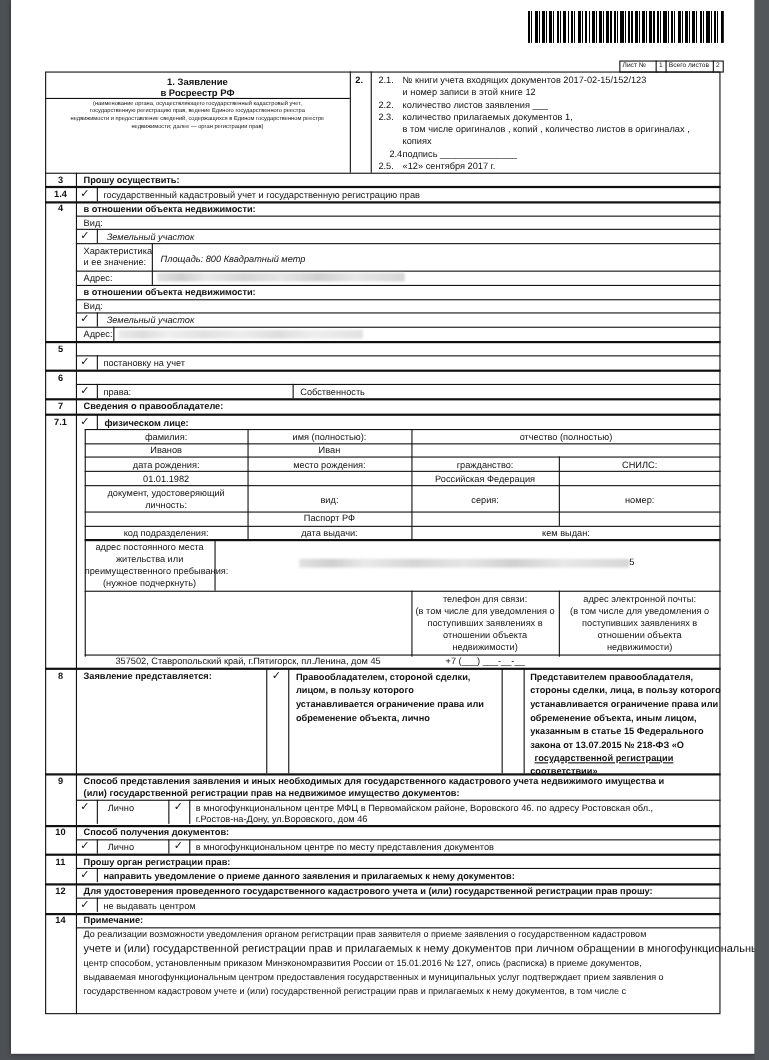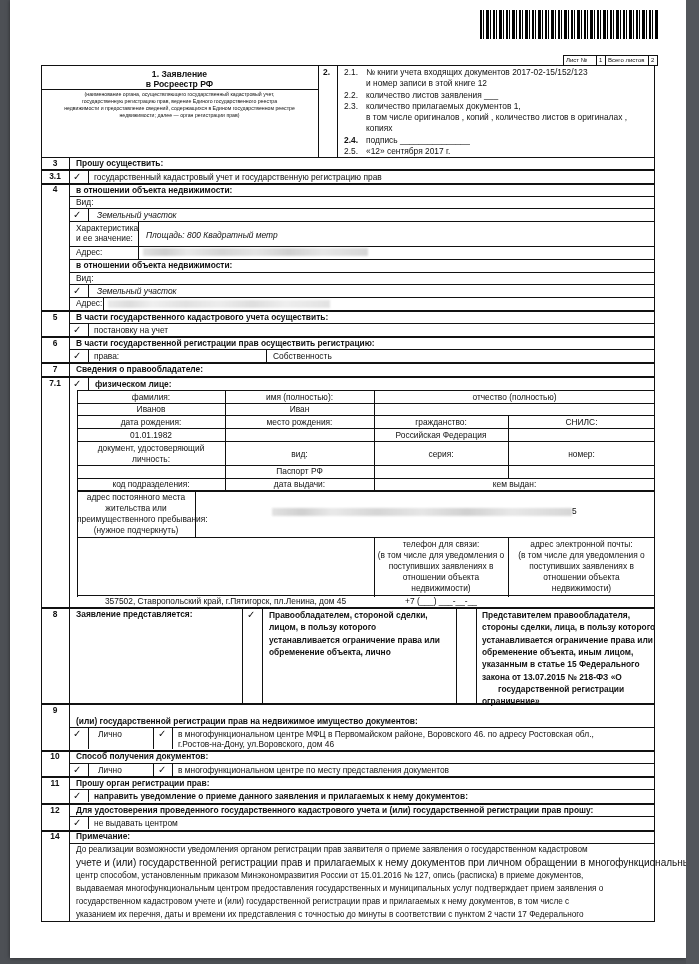--- a/index.html
+++ b/index.html
@@ -52,32 +52,32 @@
   <div class="t b" style="left:313px;top:67px;">2.</div>
   <div class="t" style="left:334px;top:67px;">2.1.</div>
   <div class="t" style="left:356px;top:67px;">№ книги учета входящих документов 2017-02-15/152/123</div>
   <div class="t" style="left:356px;top:78px;">и номер записи в этой книге 12</div>
   <div class="t" style="left:334px;top:90px;">2.2.</div>
   <div class="t" style="left:356px;top:90px;">количество листов заявления ___</div>
   <div class="t" style="left:334px;top:101px;">2.3.</div>
   <div class="t" style="left:356px;top:101px;">количество прилагаемых документов 1,</div>
   <div class="t" style="left:356px;top:112px;">в том числе оригиналов , копий , количество листов в оригиналах ,</div>
   <div class="t" style="left:356px;top:123px;">копиях</div>
-  <div class="t" style="left:334px;top:135px;font-weight:bold;">2.4.</div>
+  <div class="t" style="left:344px;top:135px;">2.4.</div>
   <div class="t" style="left:356px;top:135px;">подпись _______________</div>
   <div class="t" style="left:334px;top:146px;">2.5.</div>
   <div class="t" style="left:356px;top:146px;">«12» сентября 2017 г.</div>
 
   <div class="vl" style="left:59px;top:157px;height:765px;"></div>
 
   <div class="hl" style="left:31px;top:157px;width:614px;"></div>
   <div class="t b c" style="left:31px;top:158px;width:28px;">3</div>
   <div class="t b" style="left:66px;top:158px;">Прошу осуществить:</div>
   <div class="hlt" style="left:31px;top:169px;width:614px;"></div>
-  <div class="t b c" style="left:31px;top:171px;width:28px;">3.1</div>
+  <div class="t b c" style="left:31px;top:171px;width:28px;">1.4</div>
   <div class="vl" style="left:78px;top:170px;height:13px;"></div>
   <div class="ck" style="left:63px;top:171px;">✓</div>
   <div class="t" style="left:84px;top:172px;">государственный кадастровый учет и государственную регистрацию прав</div>
 
   <div class="hlt" style="left:31px;top:183px;width:614px;"></div>
   <div class="t b c" style="left:31px;top:184px;width:28px;">4</div>
   <div class="t b" style="left:66px;top:185px;">в отношении объекта недвижимости:</div>
   <div class="hl" style="left:59px;top:196px;width:586px;"></div>
   <div class="t" style="left:66px;top:197px;">Вид:</div>
   <div class="hl" style="left:59px;top:208px;width:586px;"></div>
@@ -100,29 +100,27 @@
   <div class="vl" style="left:78px;top:284px;height:13px;"></div>
   <div class="ck" style="left:63px;top:285px;">✓</div>
   <div class="t i" style="left:87px;top:286px;">Земельный участок</div>
   <div class="hl" style="left:59px;top:297px;width:586px;"></div>
   <div class="vl" style="left:93px;top:297px;height:13px;"></div>
   <div class="t" style="left:66px;top:298px;">Адрес:</div>
   <div class="blur" style="left:98px;top:300px;width:222px;height:8px;opacity:0.6;"></div>
 
   <div class="hlt" style="left:31px;top:310px;width:614px;"></div>
   <div class="t b c" style="left:31px;top:312px;width:28px;">5</div>
-  <div class="t b" style="left:66px;top:312px;">В части государственного кадастрового учета осуществить:</div>
   <div class="hl" style="left:59px;top:323px;width:586px;"></div>
   <div class="vl" style="left:78px;top:323px;height:13px;"></div>
   <div class="ck" style="left:63px;top:324px;">✓</div>
   <div class="t" style="left:84px;top:325px;">постановку на учет</div>
 
   <div class="hlt" style="left:31px;top:336px;width:614px;"></div>
   <div class="t b c" style="left:31px;top:338px;width:28px;">6</div>
-  <div class="t b" style="left:66px;top:338px;">В части государственной регистрации прав осуществить регистрацию:</div>
   <div class="hl" style="left:59px;top:349px;width:586px;"></div>
   <div class="vl" style="left:78px;top:349px;height:13px;"></div>
   <div class="vl" style="left:256px;top:349px;height:13px;"></div>
   <div class="ck" style="left:63px;top:350px;">✓</div>
   <div class="t" style="left:84px;top:351px;">права:</div>
   <div class="t" style="left:263px;top:351px;">Собственность</div>
 
   <div class="hlt" style="left:31px;top:362px;width:614px;"></div>
   <div class="t b c" style="left:31px;top:364px;width:28px;">7</div>
   <div class="t b" style="left:66px;top:364px;">Сведения о правообладателе:</div>
@@ -202,25 +200,26 @@
   <div class="t b" style="left:259px;top:609px;line-height:12.4px;">Правообладателем, стороной сделки,</div>
   <div class="t b" style="left:259px;top:621px;line-height:12.4px;">лицом, в пользу которого</div>
   <div class="t b" style="left:259px;top:634px;line-height:12.4px;">устанавливается ограничение права или</div>
   <div class="t b" style="left:259px;top:646px;line-height:12.4px;">обременение объекта, лично</div>
   <div class="t b" style="left:472px;top:609px;line-height:12.4px;">Представителем правообладателя,</div>
   <div class="t b" style="left:472px;top:621px;line-height:12.4px;">стороны сделки, лица, в пользу которого</div>
   <div class="t b" style="left:472px;top:634px;line-height:12.4px;">устанавливается ограничение права или</div>
   <div class="t b" style="left:472px;top:646px;line-height:12.4px;">обременение объекта, иным лицом,</div>
   <div class="t b" style="left:472px;top:658px;line-height:12.4px;">указанным в статье 15 Федерального</div>
   <div class="t b" style="left:472px;top:671px;line-height:12.4px;">закона от 13.07.2015 № 218-ФЗ «О</div>
-  <div class="t b" style="left:488px;top:683px;line-height:12.4px;">государственной регистрации</div>
-  <div class="t b" style="left:472px;top:695px;line-height:12.4px;">ограничение»</div>
+  <div class="t b" style="left:476px;top:683px;line-height:12.4px;text-decoration:underline;">государственной регистрации</div>
+  <div class="t b" style="left:472px;top:695px;line-height:12.4px;">соответствии»</div>
 
   <div class="hlt" style="left:31px;top:703px;width:614px;"></div>
   <div class="t b c" style="left:31px;top:705px;width:28px;">9</div>
+  <div class="t b" style="left:66px;top:705px;">Способ представления заявления и иных необходимых для государственного кадастрового учета недвижимого имущества и</div>
   <div class="t b" style="left:66px;top:716px;">(или) государственной регистрации прав на недвижимое имущество документов:</div>
   <div class="hl" style="left:59px;top:727px;width:586px;"></div>
   <div class="vl" style="left:78px;top:727px;height:22px;"></div>
   <div class="vl" style="left:143px;top:727px;height:22px;"></div>
   <div class="vl" style="left:162px;top:727px;height:22px;"></div>
   <div class="ck" style="left:63px;top:728px;">✓</div>
   <div class="t" style="left:88px;top:729px;">Лично</div>
   <div class="ck" style="left:148px;top:728px;">✓</div>
   <div class="t" style="left:168px;top:729px;">в многофункциональном центре МФЦ в Первомайском районе, Воровского 46. по адресу Ростовская обл.,</div>
   <div class="t" style="left:168px;top:739px;">г.Ростов-на-Дону, ул.Воровского, дом 46</div>
@@ -255,21 +254,20 @@
 
   <div class="hlt" style="left:31px;top:830px;width:614px;"></div>
   <div class="t b c" style="left:31px;top:831px;width:28px;">14</div>
   <div class="t b" style="left:66px;top:831px;">Примечание:</div>
   <div class="hl" style="left:59px;top:843px;width:586px;"></div>
   <div class="t" style="left:66px;top:844px;font-size:8.2px;">До реализации возможности уведомления органом регистрации прав заявителя о приеме заявления о государственном кадастровом</div>
   <div class="t" style="left:66px;top:857px;font-size:10px;">учете и (или) государственной регистрации прав и прилагаемых к нему документов при личном обращении в многофункциональный</div>
   <div class="t" style="left:66px;top:870px;font-size:8.2px;">центр способом, установленным приказом Минэкономразвития России от 15.01.2016 № 127, опись (расписка) в приеме документов,</div>
   <div class="t" style="left:66px;top:883px;font-size:8.2px;">выдаваемая многофункциональным центром предоставления государственных и муниципальных услуг подтверждает прием заявления о</div>
   <div class="t" style="left:66px;top:896px;font-size:8.2px;">государственном кадастровом учете и (или) государственной регистрации прав и прилагаемых к нему документов, в том числе с</div>
-  <div class="t" style="left:66px;top:909px;font-size:8.2px;">указанием их перечня, даты и времени их представления с точностью до минуты в соответствии с пунктом 2 части 17 Федерального</div>
 
   <div class="t" style="left:66px;top:909px;font-size:8.2px;margin-top:0;"></div>
 
   <div class="t" style="left:66px;top:909px;"></div>
   <div class="t" style="left:66px;top:909px;"></div>
   <div class="t" style="left:66px;top:909px;"></div>
   <div class="t" style="left:66px;top:909px;"></div>
   <div class="t" style="left:66px;top:909px;"></div>
   <div class="t" style="left:66px;top:909px;"></div>
   <div class="t" style="left:66px;top:909px;"></div>

